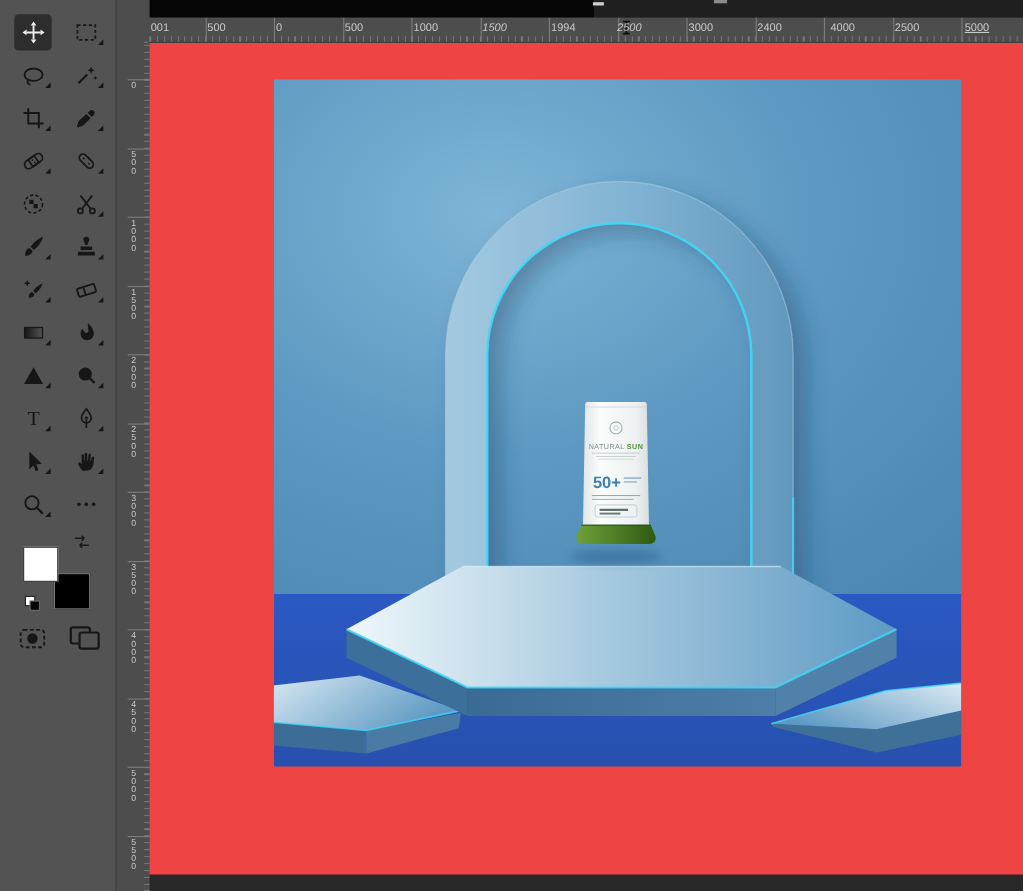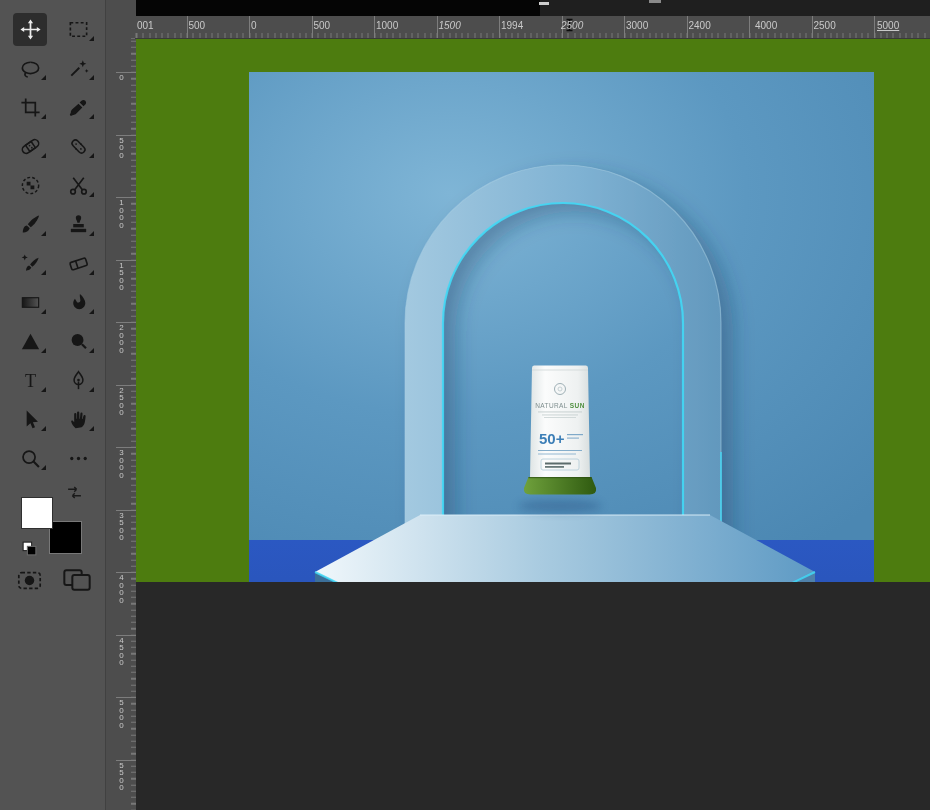--- a/index.html
+++ b/index.html
@@ -46,21 +46,21 @@
   .hruler{position:absolute;left:135px;top:16px;width:795px;height:22px;background:#4d4d4d;border-bottom:1px solid #3a3a3a;overflow:hidden;z-index:3;}
   .hruler-ticks{position:absolute;left:0;right:0;bottom:0;height:5px;
     background:repeating-linear-gradient(to right,#868686 0 1px,transparent 1px 6.25px);
     background-position:1.5px 0;opacity:.75;}
   .htick{position:absolute;top:0;bottom:0;width:1px;background:#7d7d7d;}
   .hlab{position:absolute;top:4px;font-size:10px;color:#c9c9c9;white-space:nowrap;}
   .ibeam{position:absolute;left:429px;top:2px;width:11px;height:14px;color:#0d0d0d;}
   .ibeam svg{width:100%;height:100%;}
 
   
-  .canvas-area{position:absolute;left:135px;top:38px;width:795px;height:544px;background:#4d7c0f;overflow:hidden;}
+  .canvas-area{position:absolute;left:135px;top:38px;width:795px;height:757px;background:#ef4444;overflow:hidden;}
   .artwork{position:absolute;left:114px;top:34px;width:625px;height:625px;display:block;}
 </style>
 </head>
 <body>
 
 <div class="topbar">
   <div class="topbar-black"></div>
   <div class="tab-hint1"></div>
   <div class="tab-hint2"></div>
 </div>

